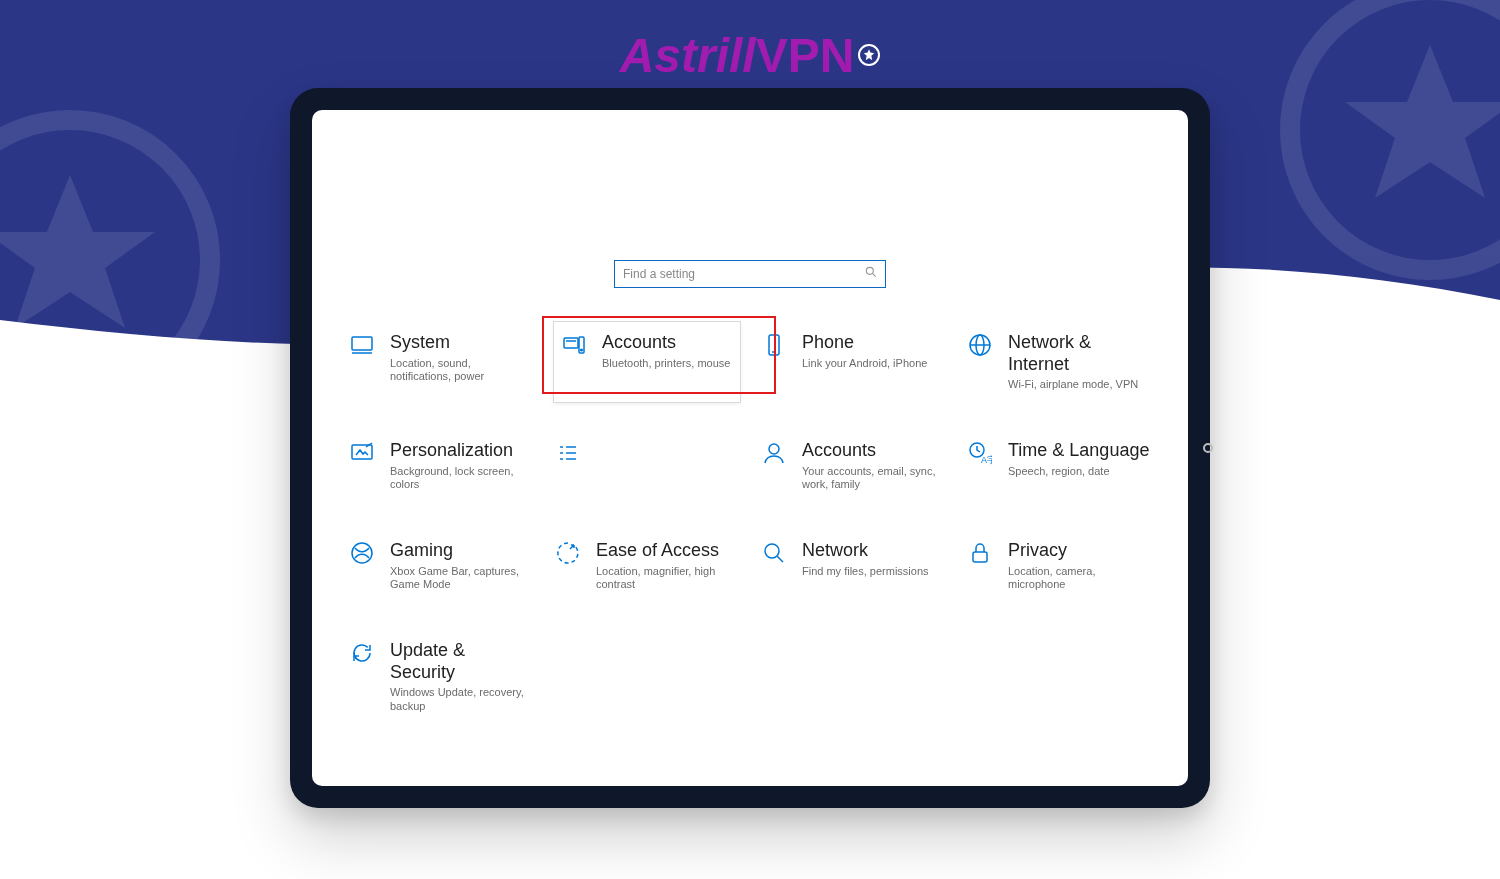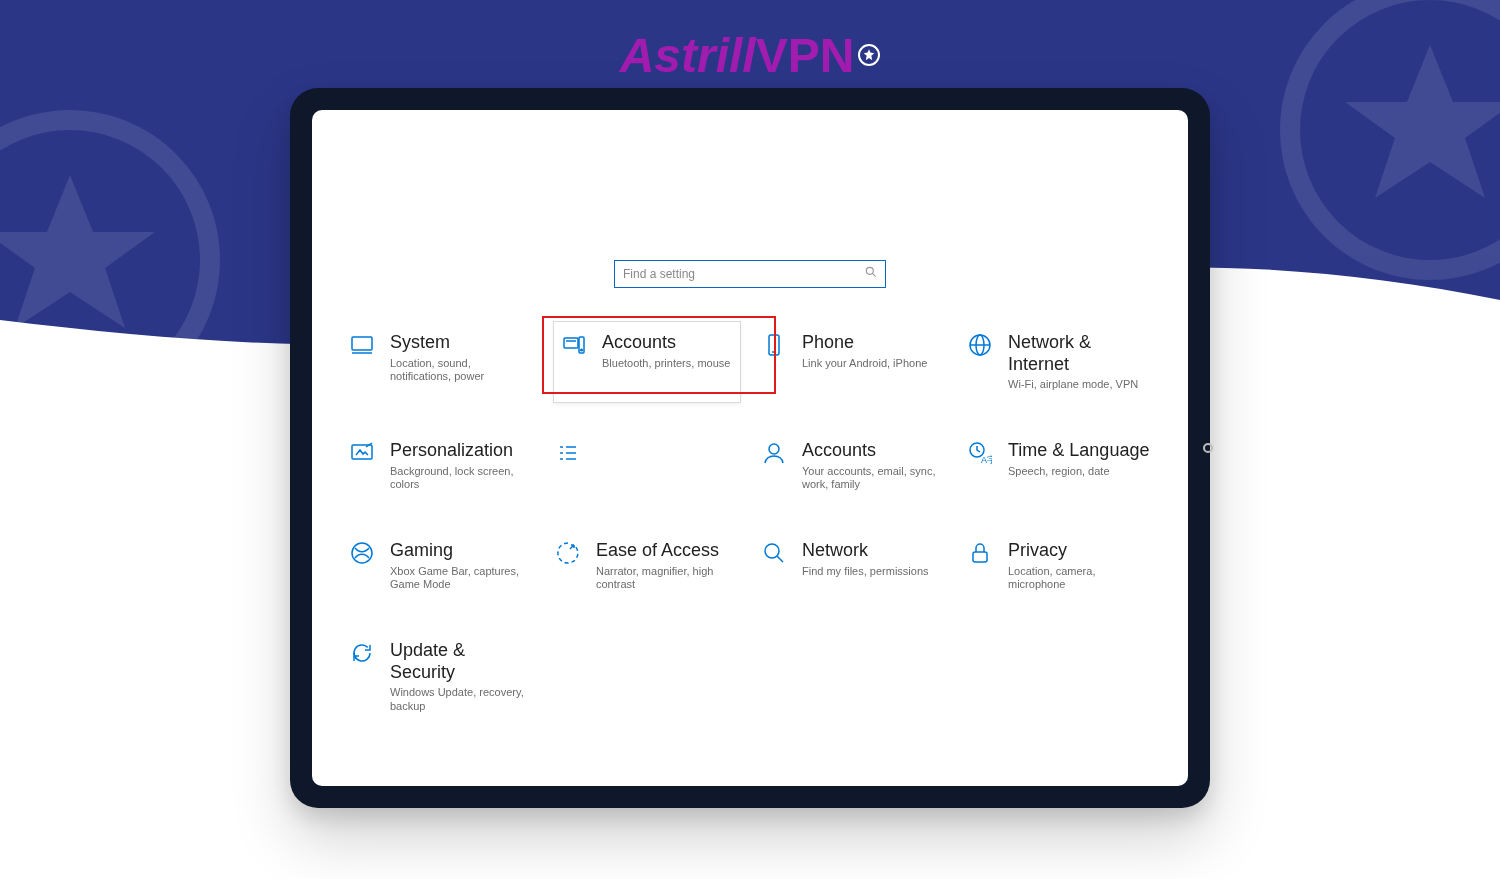--- a/index.html
+++ b/index.html
@@ -320,21 +320,21 @@
 
       <div class="tile">
         <div class="tile-icon">
           <svg viewBox="0 0 24 24" fill="none" stroke-width="1.5">
               <path d="M12 2a10 10 0 1 0 7 3" stroke-dasharray="4 3"></path>
               <path d="M14 8l4-4m0 0h-3m3 0v3"></path>
             </svg>
         </div>
         <div class="tile-text">
           <div class="tile-title">Ease of Access</div>
-          <div class="tile-sub">Narrator, magnifier, high contrast</div>
+          <div class="tile-sub">Location, magnifier, high contrast</div>
         </div>
       </div>
 
       <div class="tile">
         <div class="tile-icon">
           <svg viewBox="0 0 24 24" fill="none" stroke-width="1.5">
               <circle cx="10" cy="10" r="7"></circle>
               <line x1="21" y1="21" x2="15" y2="15"></line>
             </svg>
         </div>

